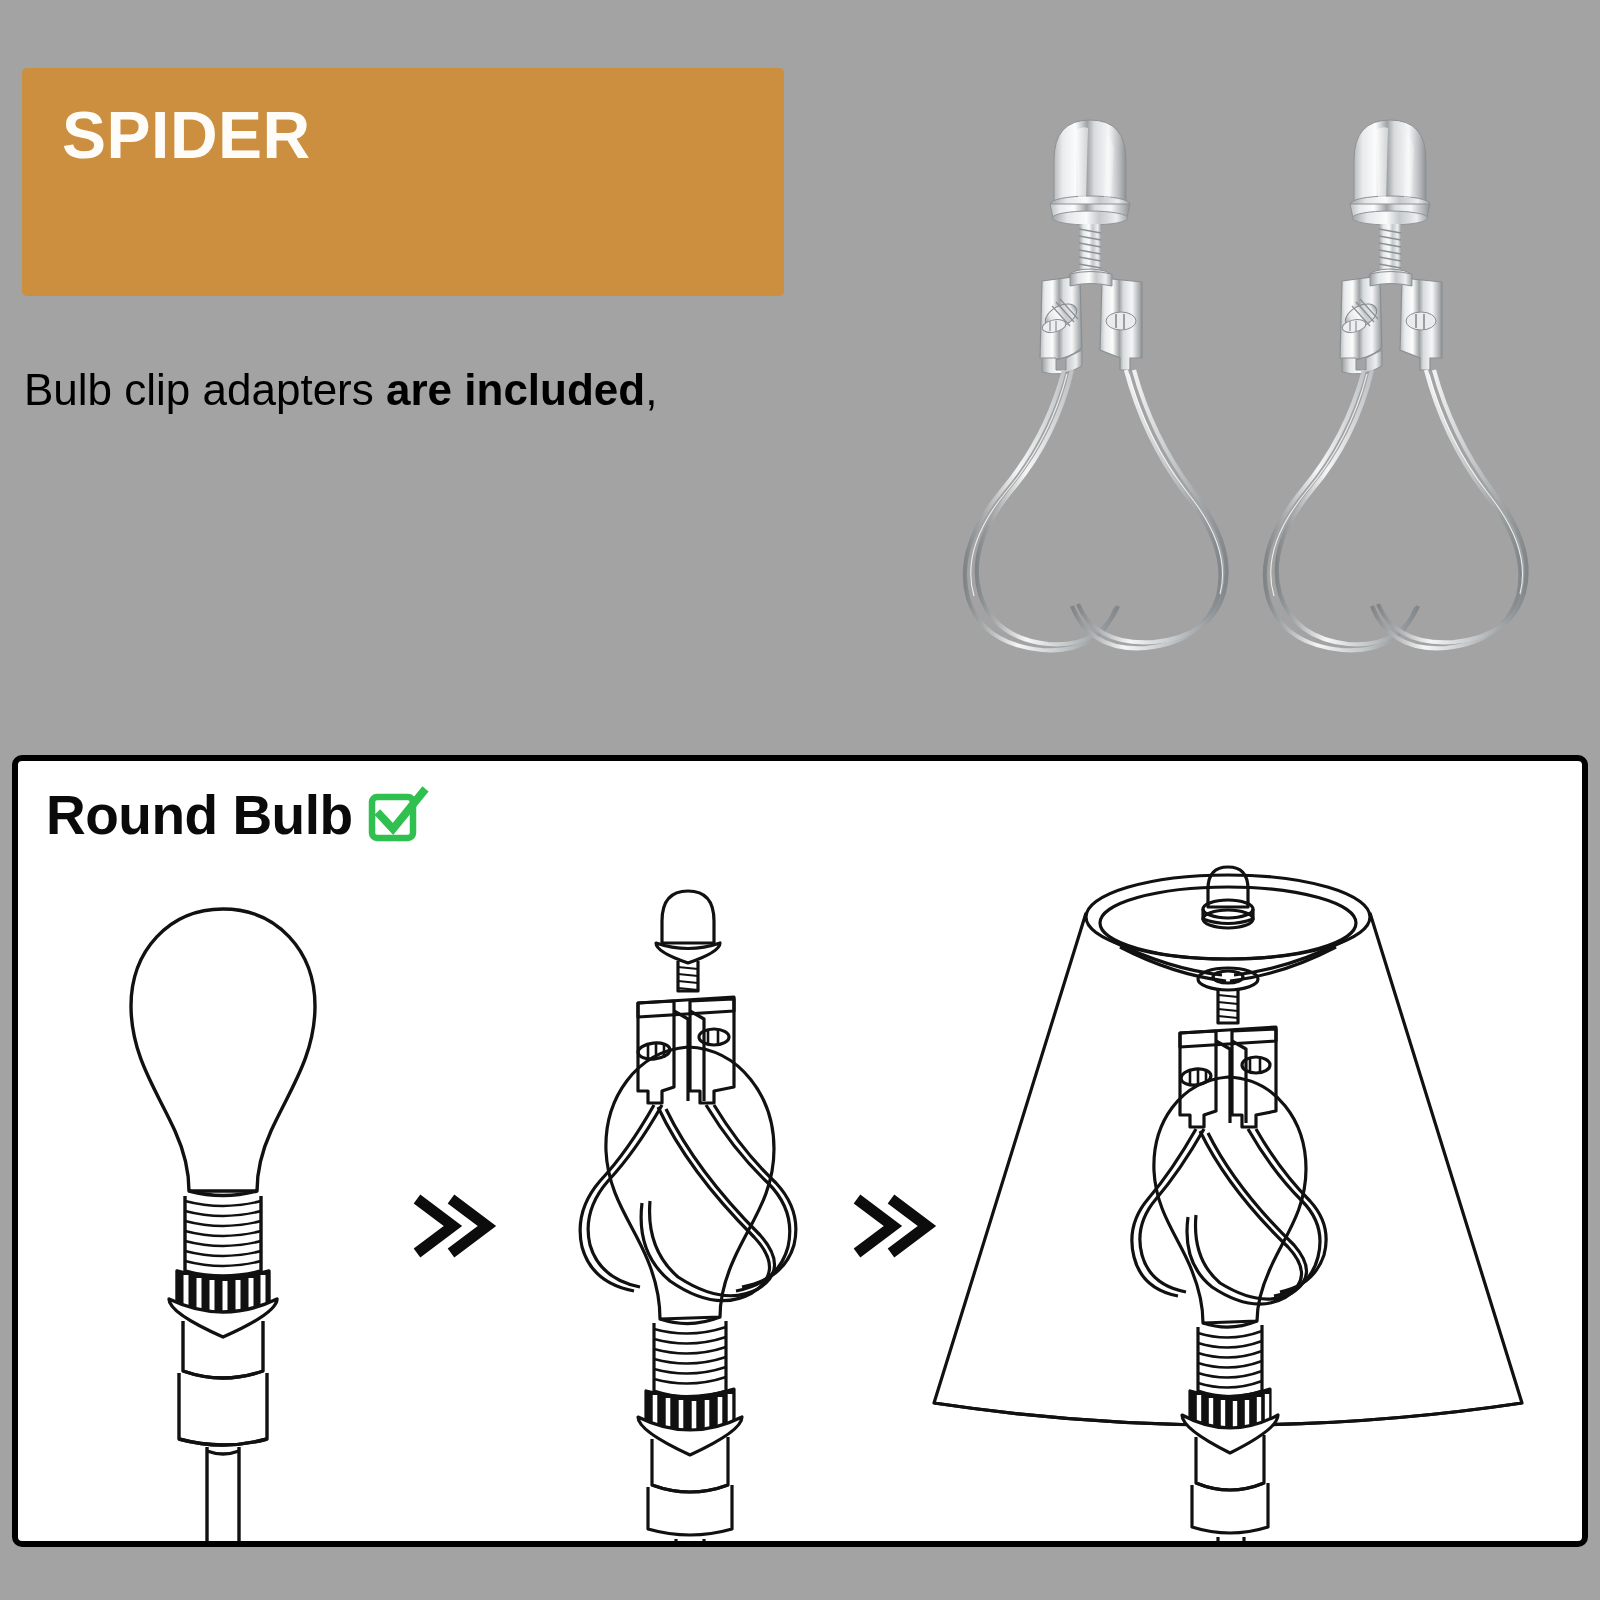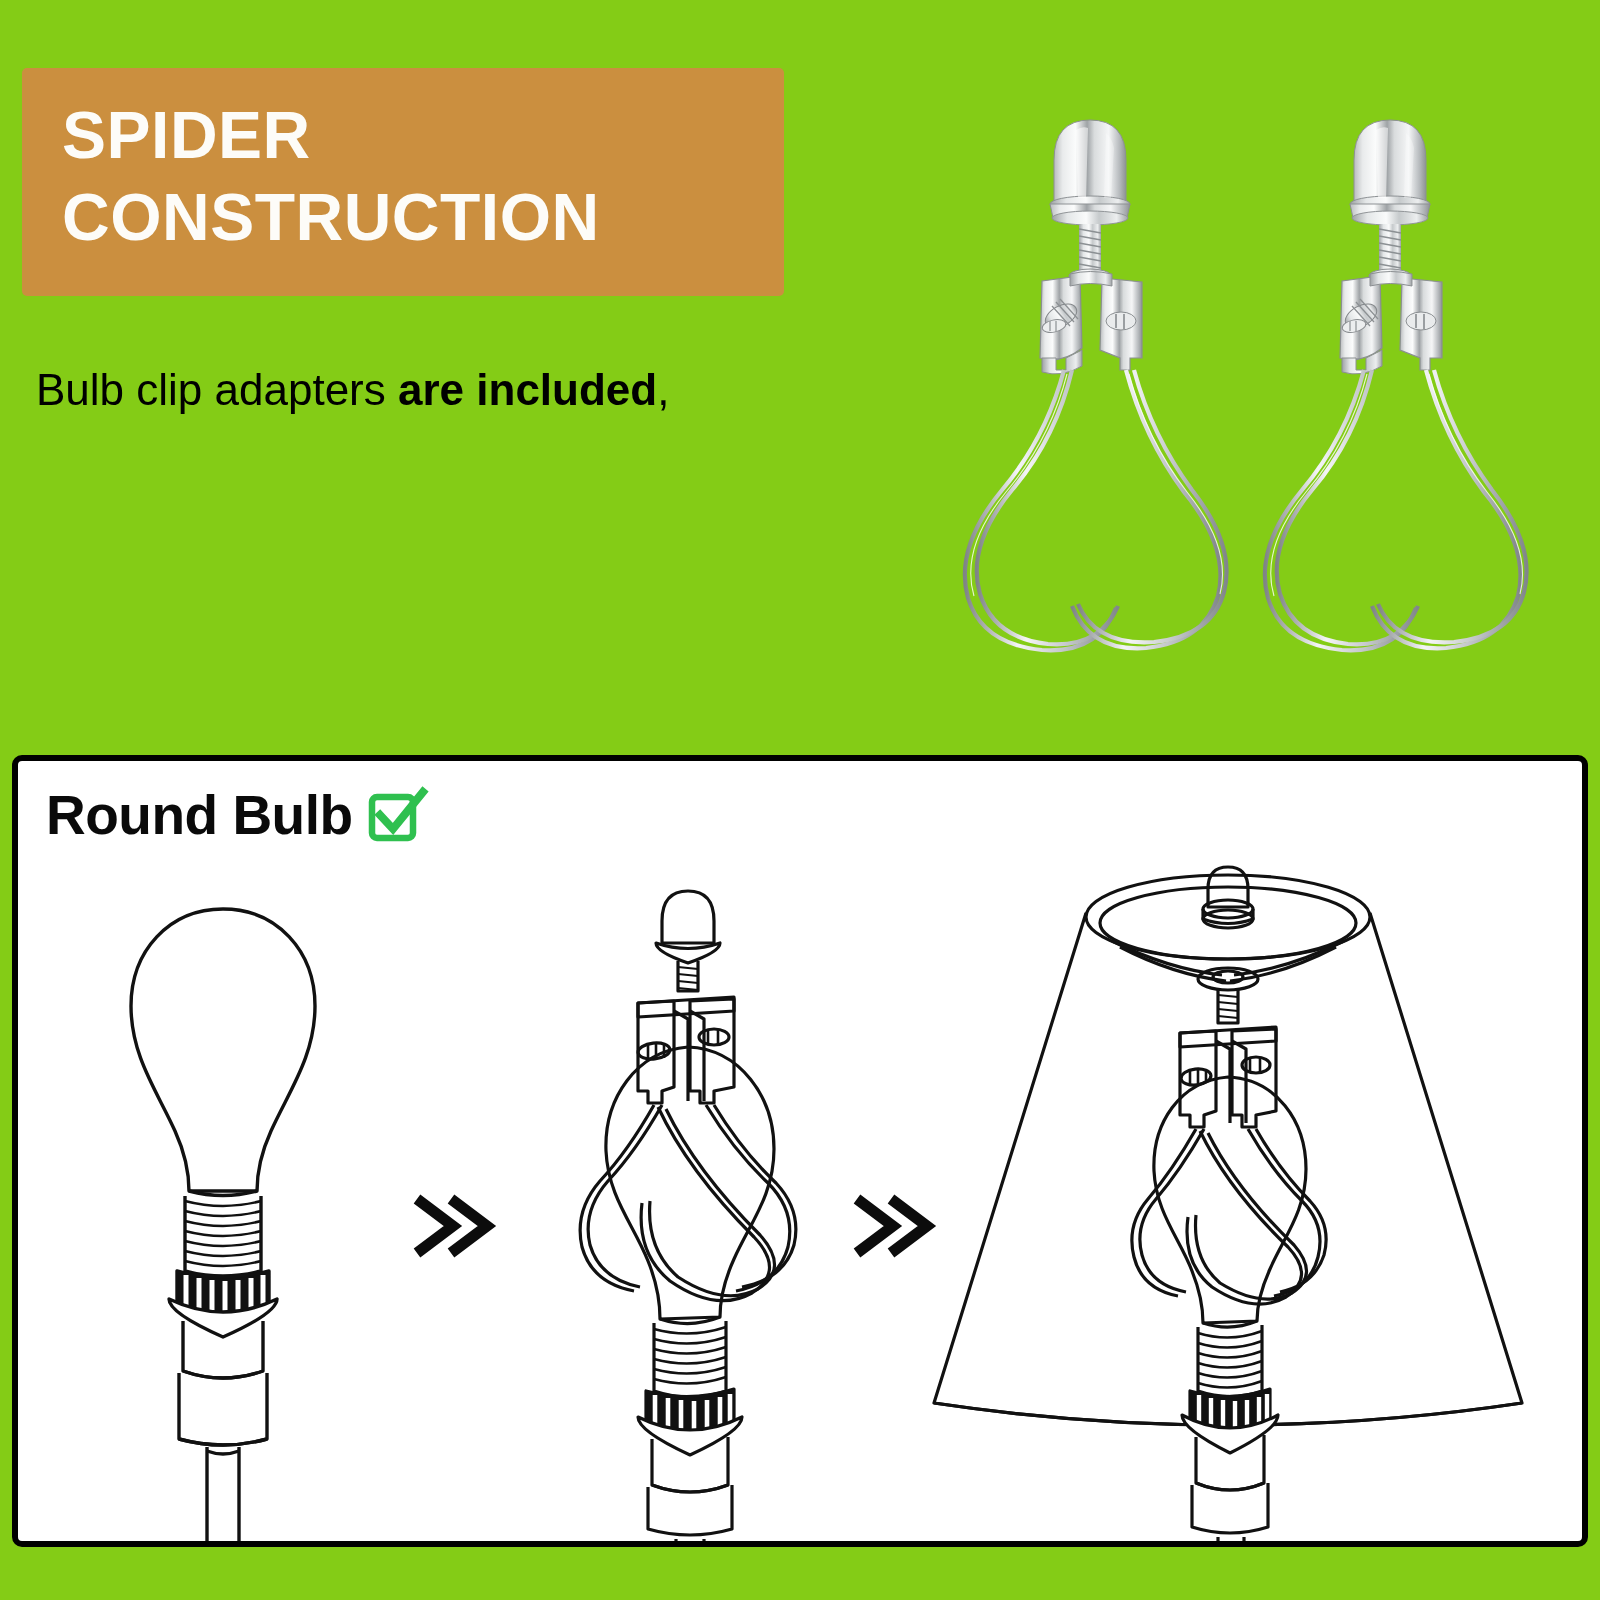--- a/index.html
+++ b/index.html
@@ -9,21 +9,21 @@
     height: 1600px;
     background: #ffffff;
     font-family: "Liberation Sans", sans-serif;
     overflow: hidden;
   }
 
   #page {
     position: relative;
     width: 1600px;
     height: 1600px;
-    background: #84cc16;
+    background: #a3a3a3;
   }
 
   
 
   #top-section {
     position: absolute;
     left: 0; top: 0;
     width: 1600px; height: 730px;
   }
 
@@ -46,21 +46,20 @@
     letter-spacing: 0.5px;
   }
 
   #subtitle-block {
     position: absolute;
     left: 24px; top: 348px;
     width: 920px;
     font-size: 44px;
     line-height: 84px;
     color: #000000;
-    margin-left: 12px;
   }
   #subtitle-block .line { white-space: nowrap; }
   #subtitle-block b { font-weight: bold; }
 
   
 
   #clip-photo-group {
     position: absolute;
     left: 930px; top: 78px;
     width: 640px; height: 580px;
@@ -114,21 +113,20 @@
 </head>
 <body>
 
 <div id="page">
 
   <div id="top-section">
 
     <div id="title-banner">
       <div class="banner-text">
         <div>SPIDER</div>
-        <div>CONSTRUCTION</div>
       </div>
     </div>
 
     <div id="subtitle-block">
       <div class="line"><span>Bulb clip adapters </span><b>are included</b><span>,</span></div>
     </div>
 
     <div id="clip-photo-group">
 
       <div class="clip-photo one">

